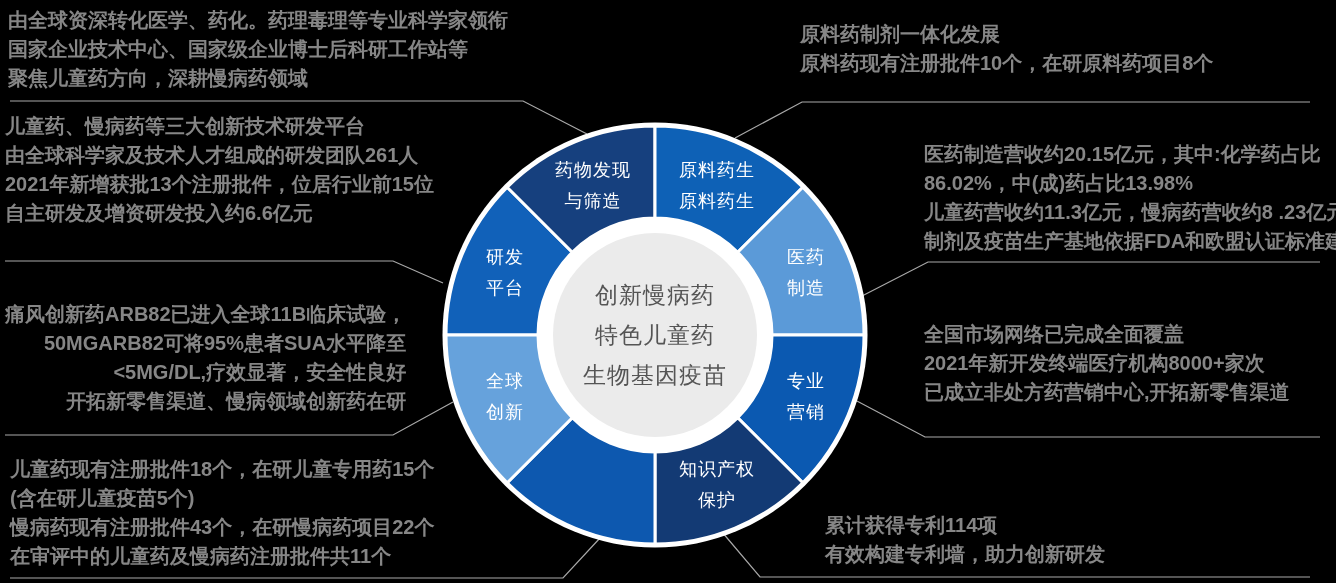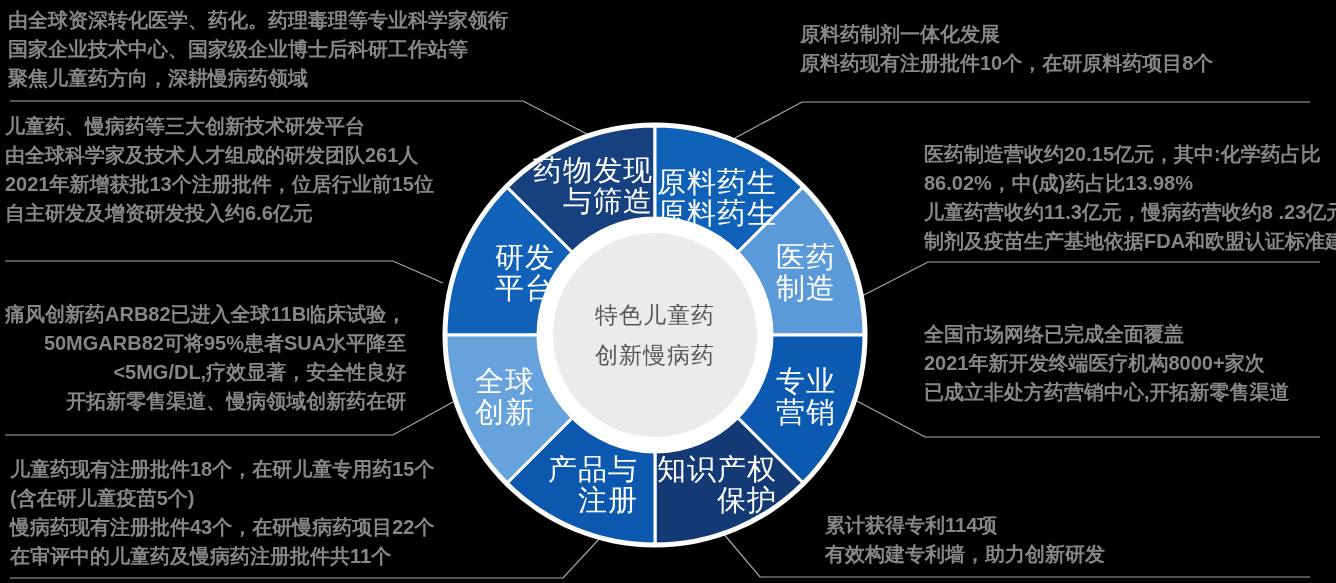--- a/index.html
+++ b/index.html
@@ -15,26 +15,26 @@
   .anno-l{left:5px;top:112px;}
   .anno-ml{left:5px;top:300px;text-align:right;}
   .anno-bl{left:10px;top:455px;}
   .anno-tr{left:800px;top:20px;}
   .anno-r{left:924px;top:140px;}
   .anno-rm{left:924px;top:320px;}
   .anno-br{left:825px;top:511px;}
   
   .seg-label{
     position:absolute;transform:translate(-50%,-50%);
-    color:#ffffff;font-size:29px;font-weight:500;line-height:31px;
-    text-align:right;white-space:nowrap;letter-spacing:1px;
+    color:#ffffff;font-size:18px;font-weight:500;line-height:31px;
+    text-align:center;white-space:nowrap;letter-spacing:1px;
   }
-  .seg-0{left:505px;top:273px;margin-left:20px;}
+  .seg-0{left:505px;top:273px;}
   .seg-1{left:593px;top:186px;}
-  .seg-2{left:717px;top:198px;}
+  .seg-2{left:717px;top:186px;}
   .seg-3{left:806px;top:273px;}
   .seg-4{left:806px;top:397px;}
   .seg-5{left:717px;top:485px;}
   .seg-6{left:593px;top:485px;}
   .seg-7{left:505px;top:397px;}
   
   .center-label{
     position:absolute;left:655px;top:335px;transform:translate(-50%,-50%);
     color:#555555;font-size:23px;font-weight:500;line-height:40px;
     text-align:center;white-space:nowrap;letter-spacing:1px;
@@ -90,32 +90,29 @@
     <div>制造</div>
   </div>
   <div class="seg-label seg-4">
     <div>专业</div>
     <div>营销</div>
   </div>
   <div class="seg-label seg-5">
     <div>知识产权</div>
     <div>保护</div>
   </div>
-  <div class="seg-label seg-6">
-    <div>产品与</div>
-    <div>注册</div>
-  </div>
   <div class="seg-label seg-7">
     <div>全球</div>
     <div>创新</div>
   </div>
 
   <div class="center-label">
+    <div>创新慢病药</div>
     <div>特色儿童药</div>
-    <div>创新慢病药</div>
+    <div>生物基因疫苗</div>
   </div>
 
   <div class="anno anno-tl">
     <div>由全球资深转化医学、药化。药理毒理等专业科学家领衔</div>
     <div>国家企业技术中心、国家级企业博士后科研工作站等</div>
     <div>聚焦儿童药方向，深耕慢病药领域</div>
   </div>
   <div class="anno anno-l">
     <div>儿童药、慢病药等三大创新技术研发平台</div>
     <div>由全球科学家及技术人才组成的研发团队261人</div>

